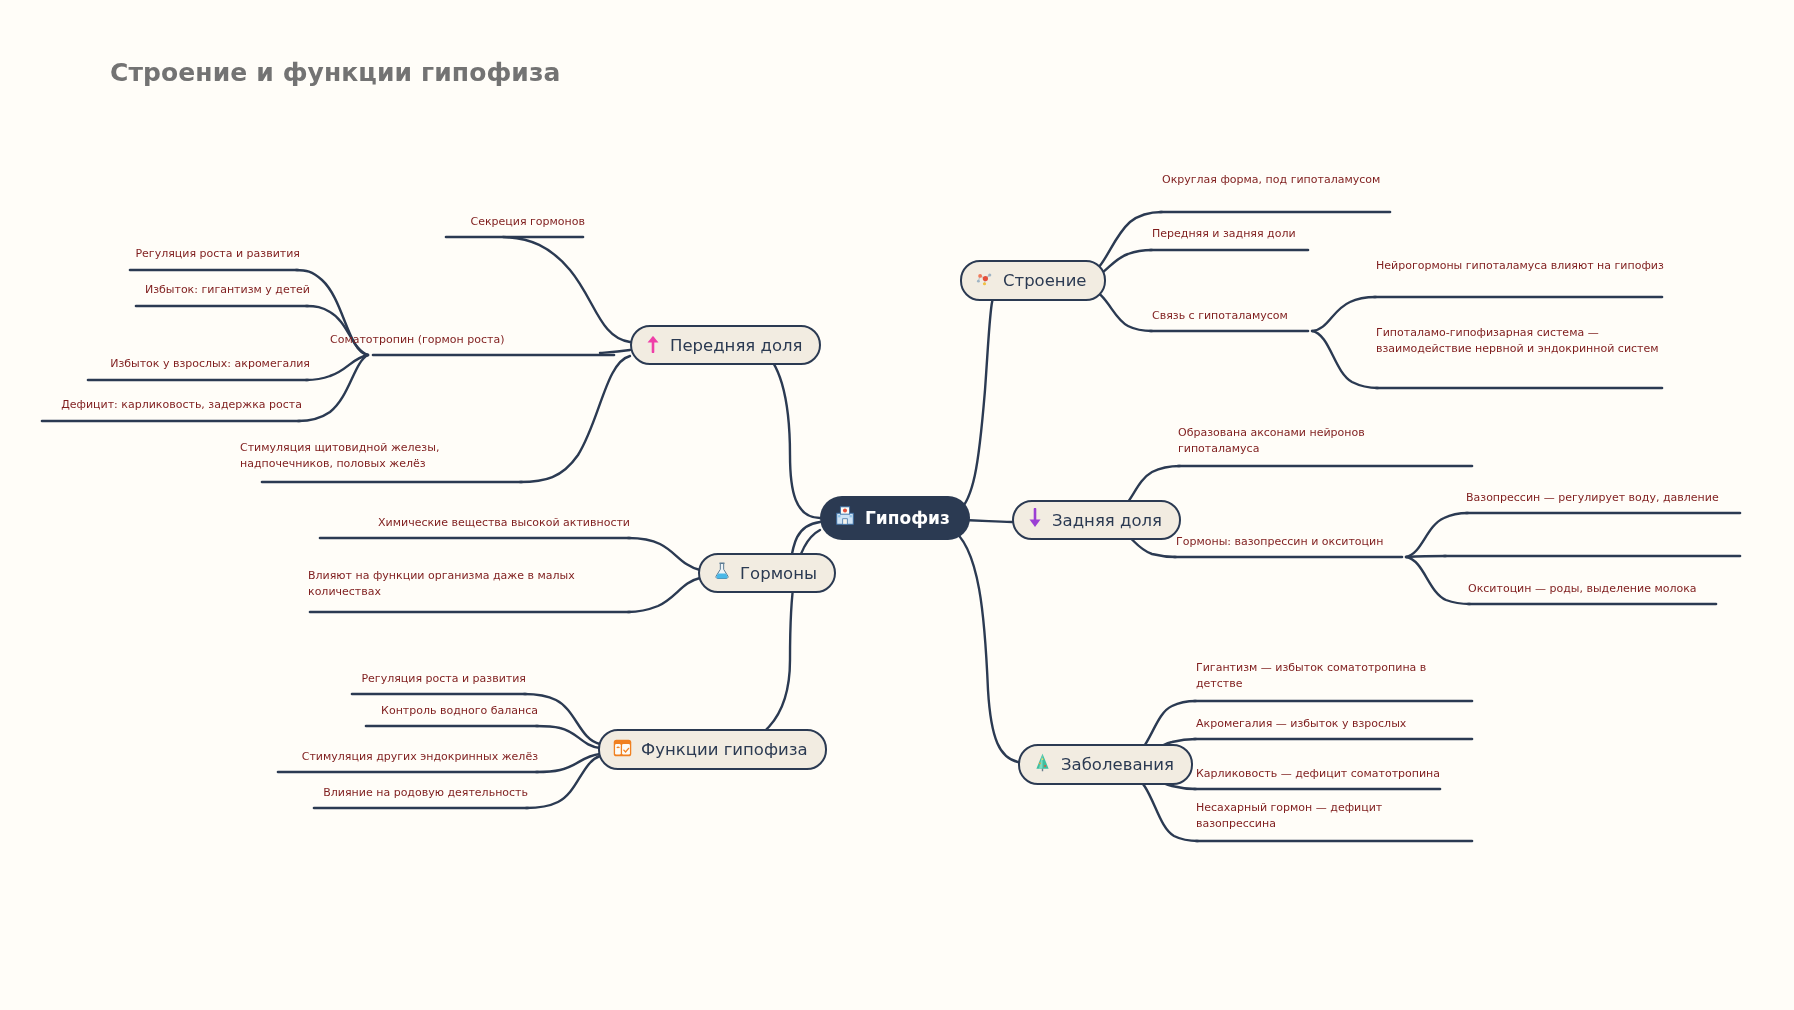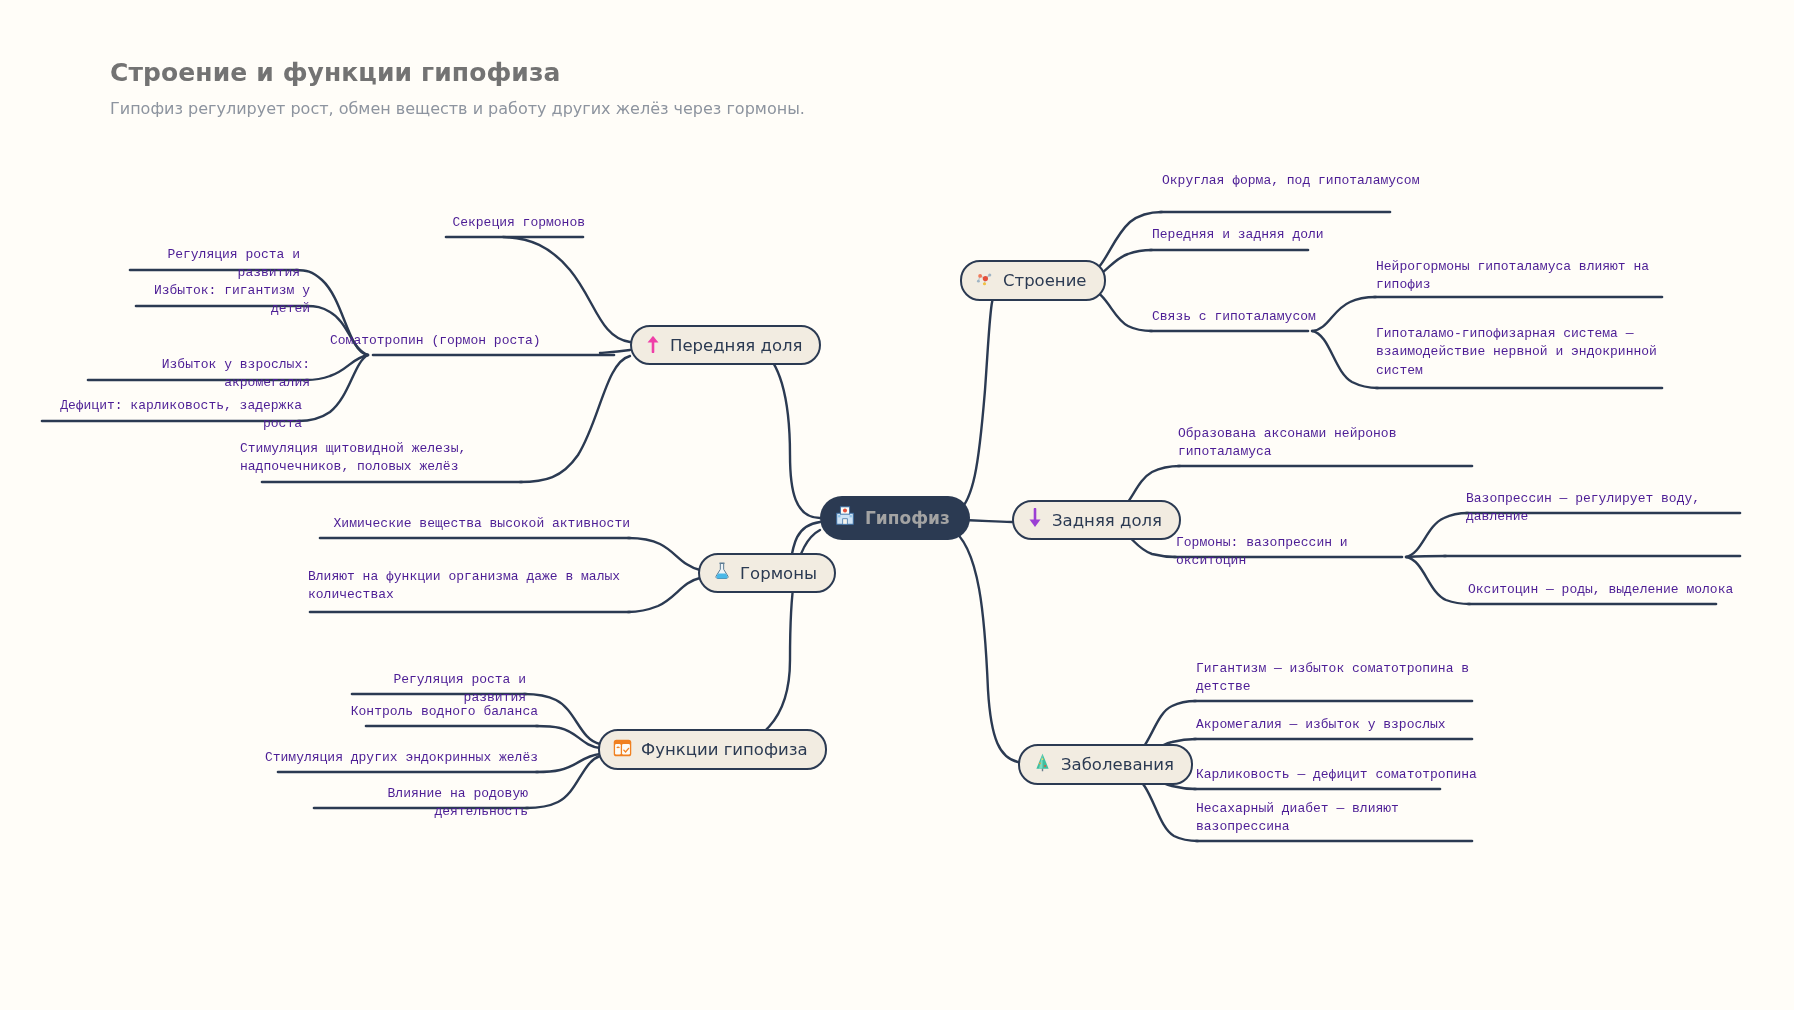--- a/index.html
+++ b/index.html
@@ -70,21 +70,21 @@
   #root-node {
     display: flex;
     align-items: center;
     gap: 9px;
     background: #2b3a52;
     border-radius: 22px;
     padding: 9px 20px 9px 14px;
     z-index: 4;
   }
   #root-label {
-    color: #a3a3a3;
+    color: #ffffff;
     font-size: 17px;
     font-weight: bold;
     white-space: nowrap;
   }
   
   .branch {
     display: flex;
     align-items: center;
     gap: 8px;
     background: #f2ece1;
@@ -94,38 +94,36 @@
   }
   .branch .branch-label {
     font-size: 16.5px;
     color: #2b3a52;
     white-space: nowrap;
   }
   
   .leaf {
     position: absolute;
     z-index: 3;
-    font-size: 13px;
+    font-size: 11px;
     line-height: 1.42;
-    color: #4c1d95;
+    color: #7f1d1d;
     box-sizing: border-box;
-    font-family: Liberation Mono, monospace;
   }
   .leaf.right { text-align: left; }
   .leaf.left  { text-align: right; }
   .icon { flex: 0 0 auto; display: block; }
 </style>
 </head>
 <body style="background: rgb(255, 253, 248);">
 
 <div id="canvas">
 
   <div id="header">
     <h1 id="doc-title">Строение и функции гипофиза</h1>
-    <p id="doc-subtitle">Гипофиз регулирует рост, обмен веществ и работу других желёз через гормоны.</p>
   </div>
 
   <svg id="links" viewBox="0 0 1794 1010">
 
     <path d="M820,518 C795,518 790,490 790,455 C790,400 780,355 755,347"></path>
     <path d="M820,525 C800,530 795,545 790,565 C785,585 790,572 800,572" style="display:none"></path>
     <path d="M820,522 C796,525 793,545 790,565 C787,580 760,574 742,574"></path>
     <path d="M820,530 C792,545 790,600 790,660 C790,720 760,748 712,750"></path>
 
     <path d="M950,514 C975,514 980,450 985,390 C990,320 990,290 1000,282"></path>
@@ -345,15 +343,15 @@
 
 
   <div class="leaf right" style="left:1468px; top:581px; width:290px;">Окситоцин — роды, выделение молока</div>
 
   <div class="leaf right" style="left:1196px; top:660px; width:280px;">Гигантизм — избыток соматотропина в детстве</div>
 
   <div class="leaf right" style="left:1196px; top:716px; width:290px;">Акромегалия — избыток у взрослых</div>
 
   <div class="leaf right" style="left:1196px; top:766px; width:290px;">Карликовость — дефицит соматотропина</div>
 
-  <div class="leaf right" style="left:1196px; top:800px; width:240px;">Несахарный диабет — влияют вазопрессина</div>
+  <div class="leaf right" style="left:1196px; top:800px; width:240px;">Несахарный гормон — дефицит вазопрессина</div>
 
 </div>
 
 </body></html>

